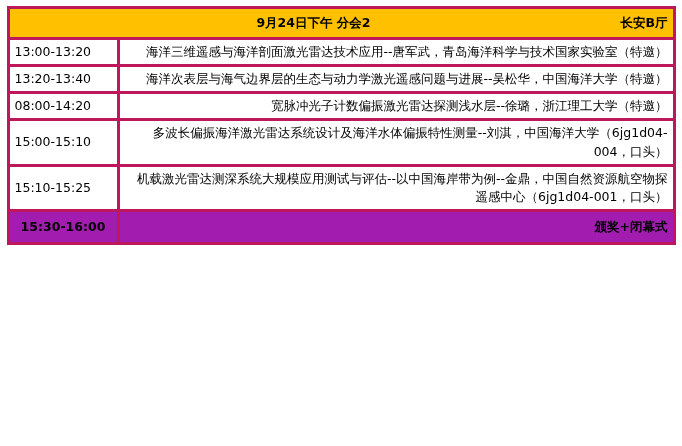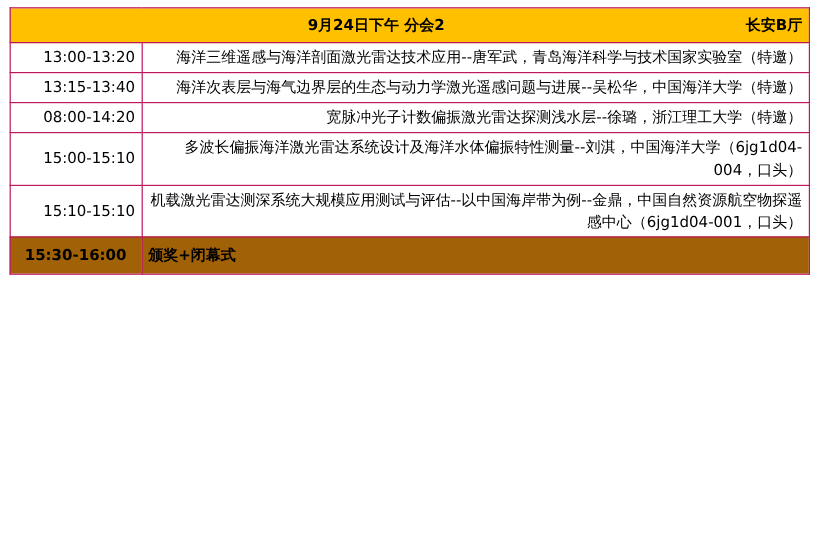--- a/index.html
+++ b/index.html
@@ -19,21 +19,21 @@
     box-sizing: border-box;
     position: relative;
   }
   table.grid {
     border-collapse: collapse;
     table-layout: fixed;
     width: 666px;
     margin: 6px auto 0 auto;
   }
   table.grid td {
-    border: 1px solid #be185d;
+    border: 3px solid #be185d;
     vertical-align: middle;
     padding: 3px 5px;
     font-size: 12.5px;
     line-height: 1.45;
     color: #000000;
   }
   .header-row td {
     background: #FFC000;
     border: 1px solid #FFC000;
     text-align: center;
@@ -46,36 +46,36 @@
   .subhead-row td {
     font-weight: bold;
     font-size: 13.5px;
     height: 22px;
     padding: 3px 6px;
   }
   .subhead-left { text-align: left; }
   .subhead-right { text-align: right; }
 
   .time-cell {
-    text-align: right;
+    text-align: left;
     white-space: nowrap;
     font-size: 12.5px;
   }
   .title-cell {
     text-align: right;
   }
   .final-row td {
-    background: #a16207;
+    background: #a21caf;
     font-weight: bold;
     font-size: 13px;
     height: 24px;
     margin-top: 28px;
   }
   .final-row .time-cell { text-align: center; }
-  .final-row .title-cell { text-align: left; }
+  .final-row .title-cell { text-align: right; }
 </style>
 </head>
 <body>
 
 <div class="sched">
   <table class="grid">
     <colgroup>
       <col style="width:110px">
       <col style="width:556px">
     </colgroup>
@@ -87,33 +87,33 @@
             <span style="text-align:left; padding-left:8px;">长安B厅</span>
           </div>
         </td>
       </tr>
 
       <tr>
         <td class="time-cell">13:00-13:20</td>
         <td class="title-cell">海洋三维遥感与海洋剖面激光雷达技术应用--唐军武，青岛海洋科学与技术国家实验室（特邀）</td>
       </tr>
       <tr>
-        <td class="time-cell">13:15-13:40</td>
+        <td class="time-cell">13:20-13:40</td>
         <td class="title-cell">海洋次表层与海气边界层的生态与动力学激光遥感问题与进展--吴松华，中国海洋大学（特邀）</td>
       </tr>
       <tr>
         <td class="time-cell">08:00-14:20</td>
         <td class="title-cell">宽脉冲光子计数偏振激光雷达探测浅水层--徐璐，浙江理工大学（特邀）</td>
       </tr>
       <tr>
         <td class="time-cell">15:00-15:10</td>
         <td class="title-cell">多波长偏振海洋激光雷达系统设计及海洋水体偏振特性测量--刘淇，中国海洋大学（6jg1d04-004，口头）</td>
       </tr>
       <tr>
-        <td class="time-cell">15:10-15:10</td>
+        <td class="time-cell">15:10-15:25</td>
         <td class="title-cell">机载激光雷达测深系统大规模应用测试与评估--以中国海岸带为例--金鼎，中国自然资源航空物探遥感中心（6jg1d04-001，口头）</td>
       </tr>
 
       <tr class="final-row">
         <td class="time-cell">15:30-16:00</td>
         <td class="title-cell">颁奖+闭幕式</td>
       </tr>
     </tbody>
   </table>
 </div>

